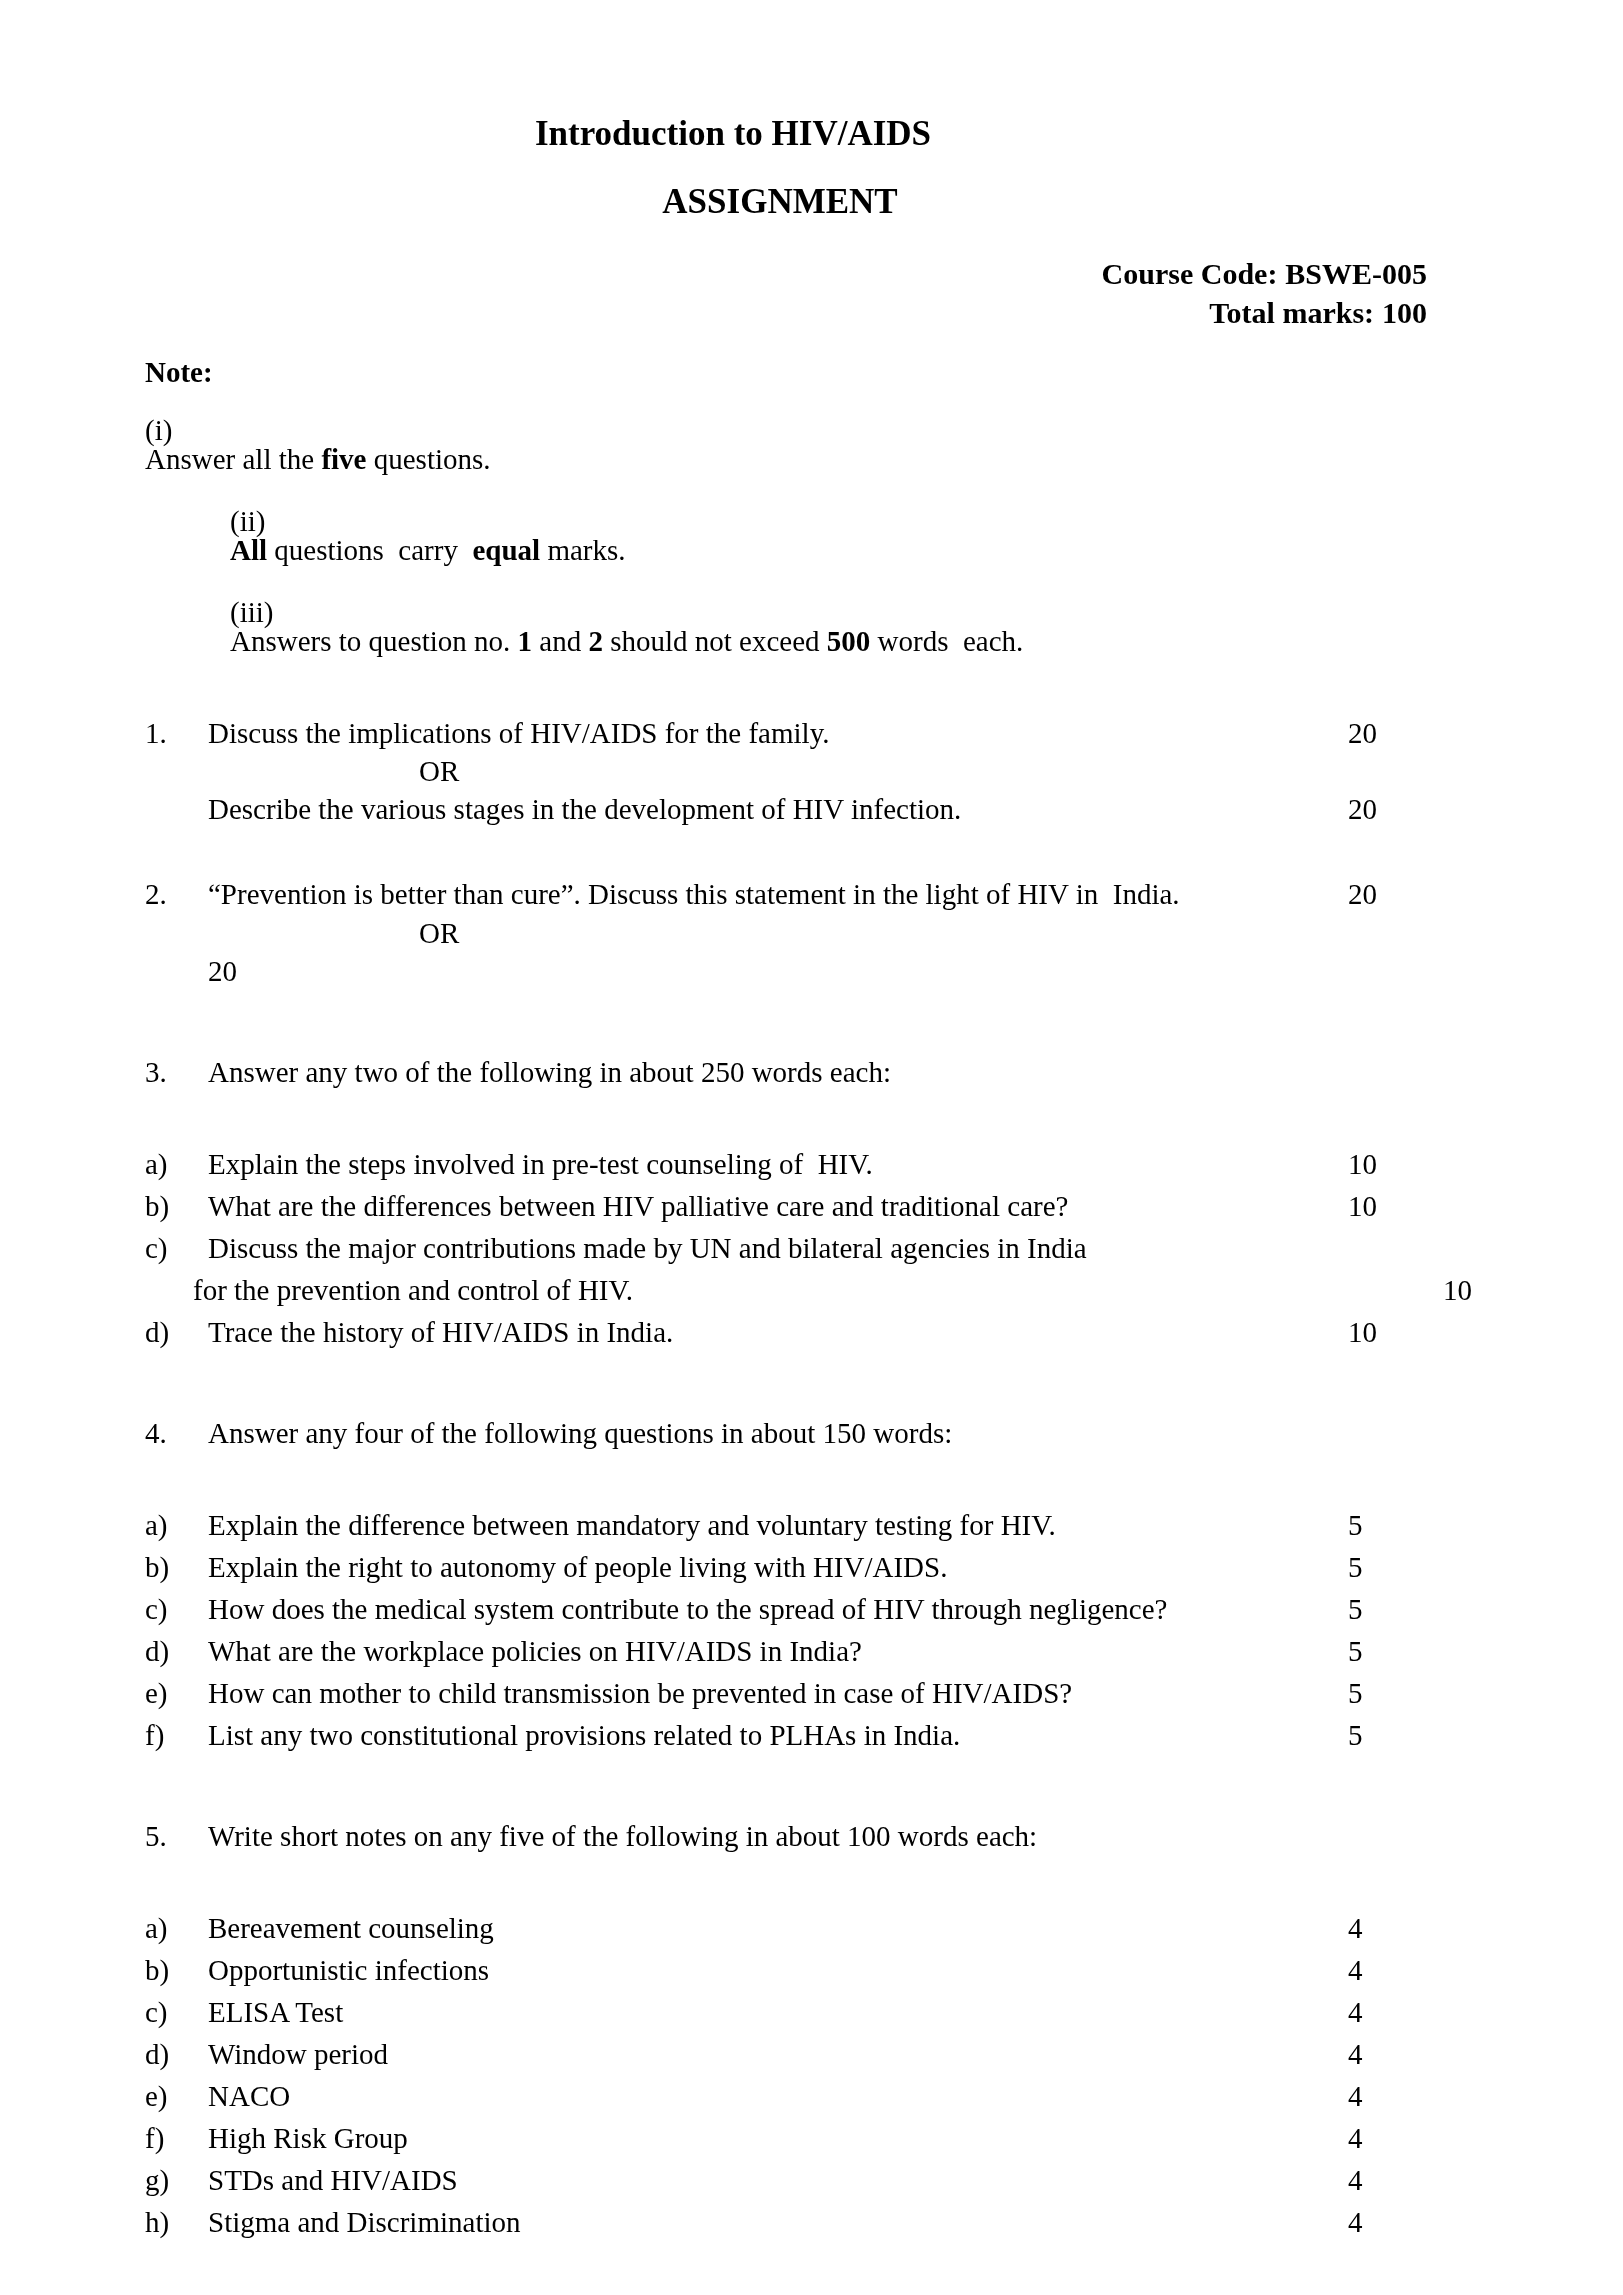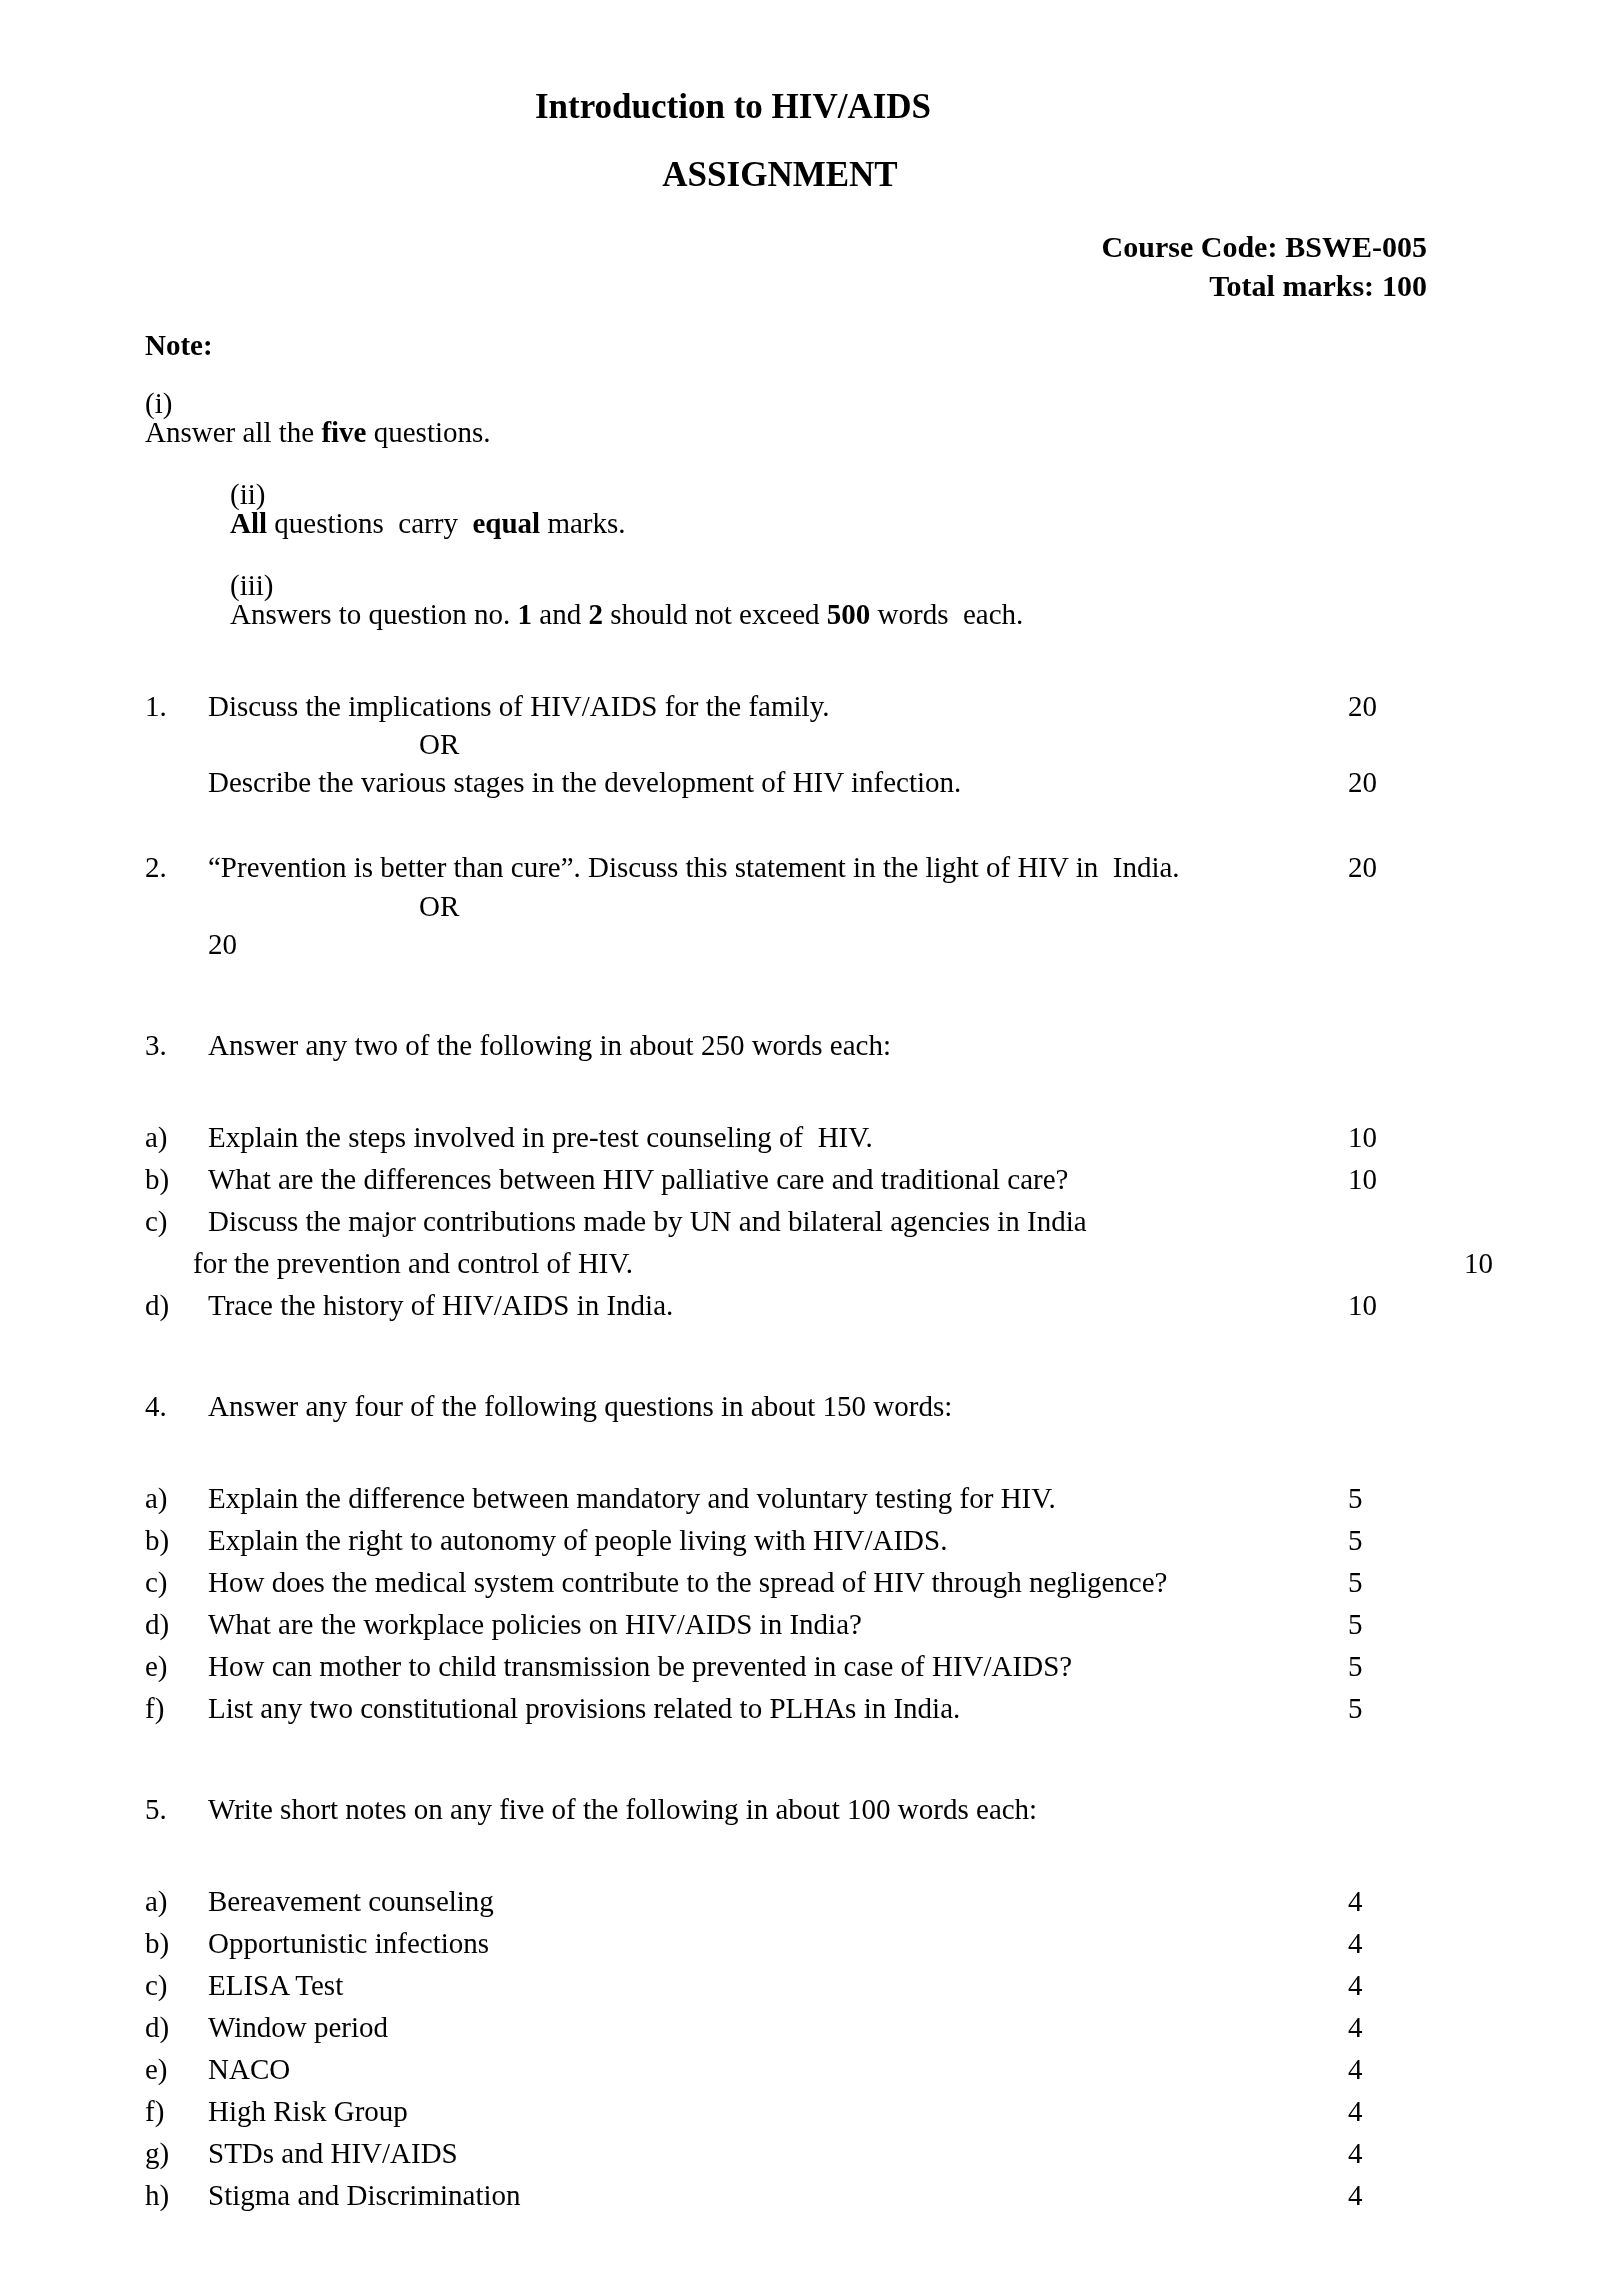--- a/index.html
+++ b/index.html
@@ -26,21 +26,21 @@
     width: 1623px;
   }
 
   
   .doc-title {
     text-align: center;
     font-weight: bold;
     font-size: 35px;
     line-height: 1.0;
     margin: 0;
-    padding-top: 89px;
+    padding-top: 116px;
     letter-spacing: 0px;
     padding-right: 157px;
   }
   .doc-subtitle {
     text-align: center;
     font-weight: bold;
     font-size: 35px;
     line-height: 1.0;
     margin: 0;
     padding-top: 33px;
@@ -115,21 +115,21 @@
     line-height: 1.0;
     padding-left: 419px;
   }
 
   .cont-row {
     display: flex;
     align-items: baseline;
     font-size: 29px;
     line-height: 1.0;
     padding-left: 145px;
-    padding-right: 80px;
+    padding-right: 101px;
   }
   .cont-row .num { flex: 0 0 48px; }
   .cont-row .body { flex: 1 1 auto; white-space: pre-wrap; }
   .cont-row .marks { flex: 0 0 79px; white-space: pre; }
   .sp-14 { height: 9.2px; }
   .sp-20 { height: 13px; }
   .sp-86 { height: 56px; }
   .sp-96 { height: 63px; }
   .sp-110 { height: 72px; }
 </style>

